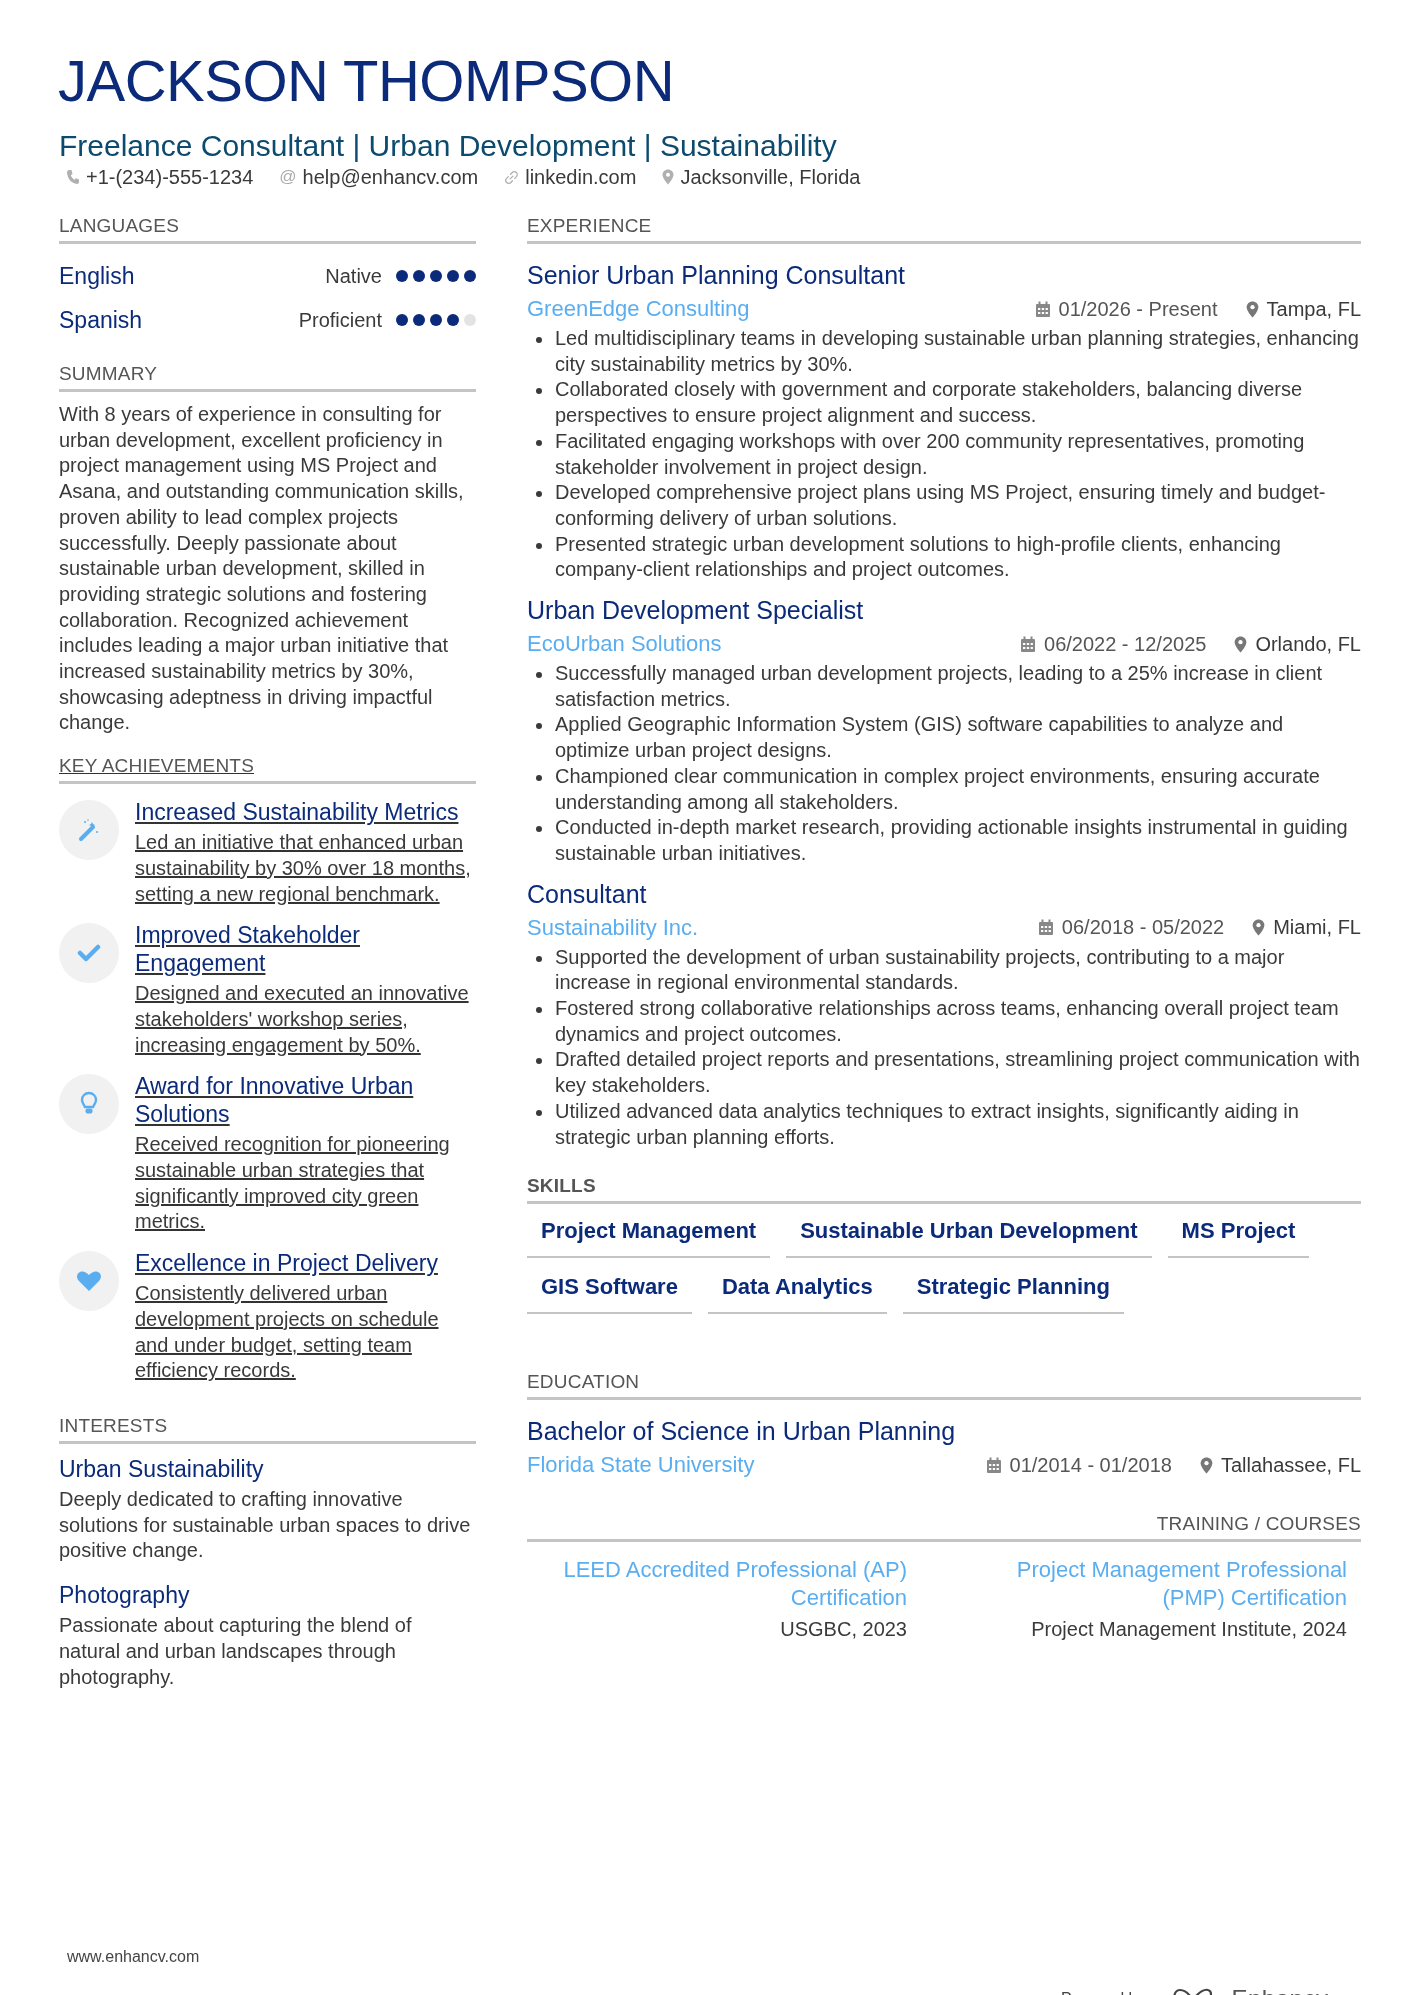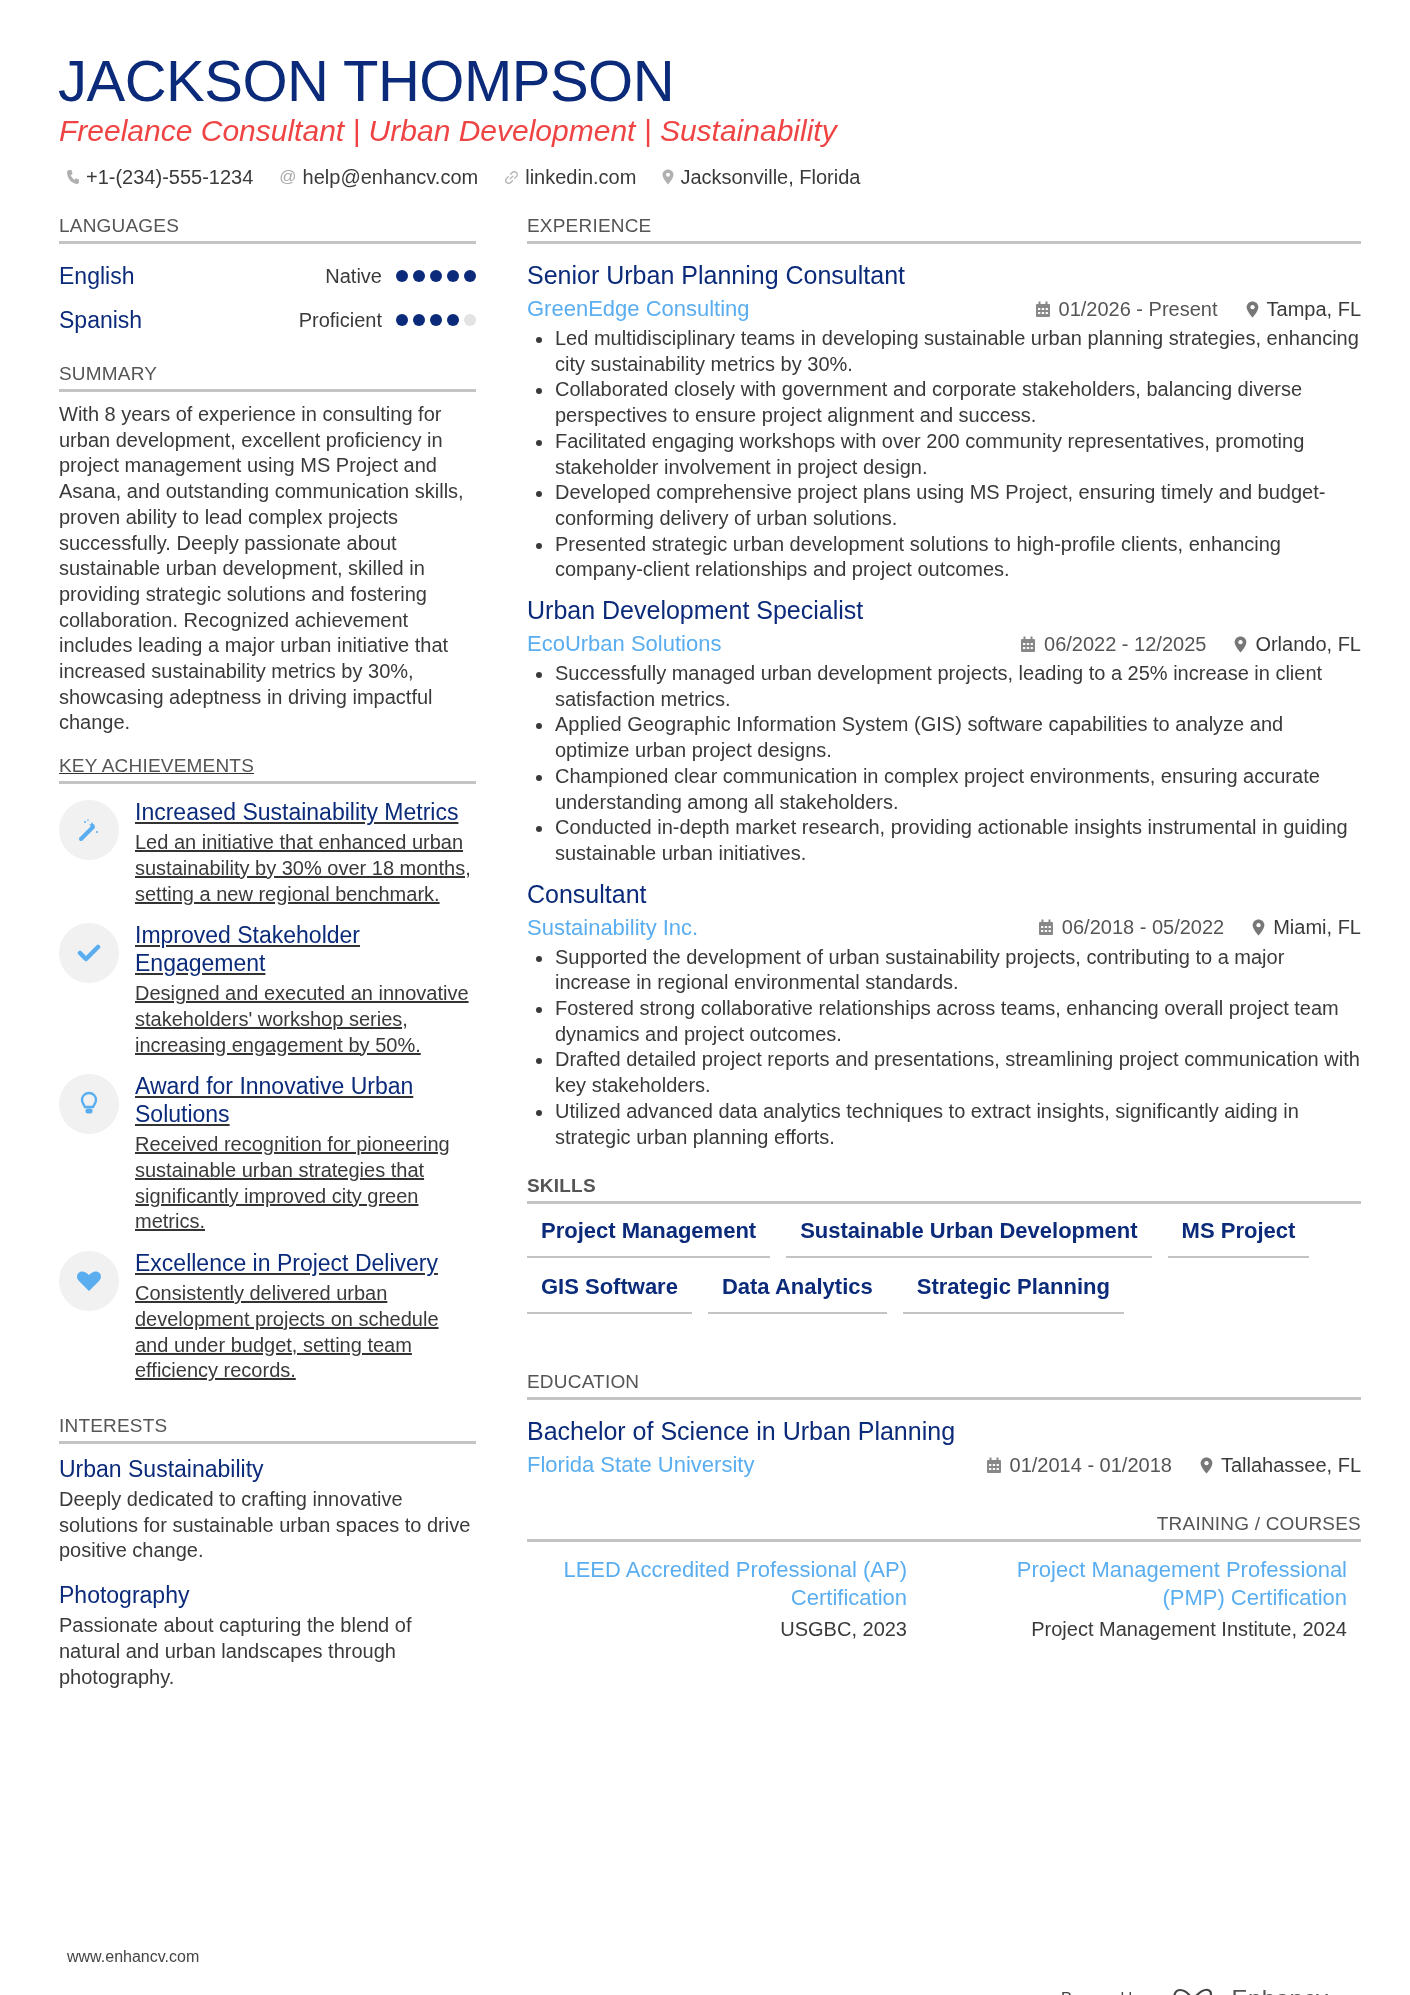--- a/index.html
+++ b/index.html
@@ -1,20 +1,20 @@
 <!DOCTYPE html>
 <html><head>
 <meta charset="utf-8">
 <style>
   * { box-sizing: border-box; margin: 0; padding: 0; }
   html, body { width: 1410px; height: 1995px; background: #ffffff; overflow: hidden; }
   body { position: relative; font-family: "Liberation Sans", "DejaVu Sans", sans-serif; color: #333333; }
 
   .name { position: absolute; left: 58px; top: 48px; font-size: 58px; line-height: 66px; color: #0b2b7a; letter-spacing: -0.5px; font-family: "Liberation Sans", sans-serif; }
-  .subtitle { position: absolute; left: 59px; top: 113px; font-size: 30px; line-height: 36px; color: #ef4444; font-style: italic; }
+  .subtitle { position: absolute; left: 59px; top: 128px; font-size: 30px; line-height: 36px; color: #0c4a6e; }
   .contacts { position: absolute; left: 66px; top: 164px; display: flex; gap: 26px; font-size: 20px; line-height: 26px; color: #3a3a3a; }
   .contact { display: flex; align-items: center; gap: 6px; }
   .contact .ic { color: #aaaaaa; font-size: 17px; display: inline-flex; align-items: center; }
 
   .col-left { position: absolute; left: 59px; top: 214px; width: 417px; }
   .col-right { position: absolute; left: 527px; top: 214px; width: 834px; }
 
   .sec-title { font-size: 19px; line-height: 24px; color: #555555; text-transform: uppercase; letter-spacing: 0.2px; padding-bottom: 3px; border-bottom: 3px solid #c4c4c4; margin-bottom: 10px; }
 
   .lang-row { display: flex; align-items: center; height: 44px; }

